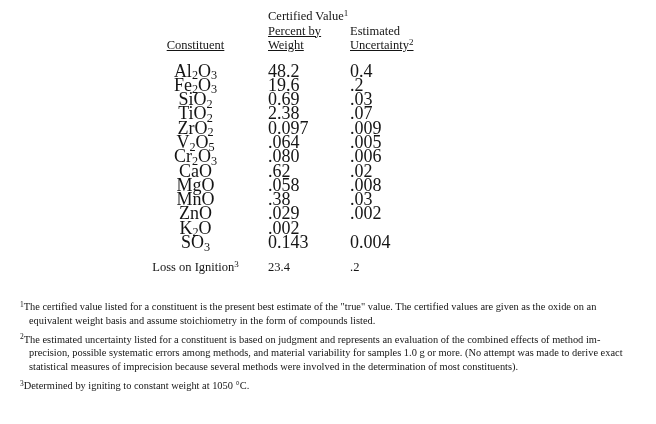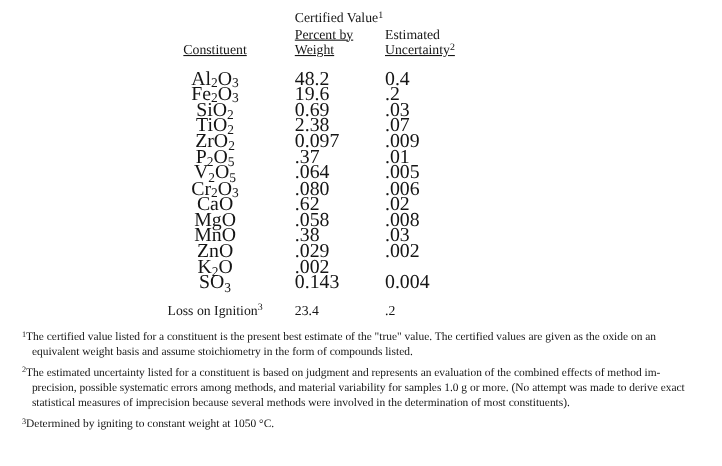--- a/index.html
+++ b/index.html
@@ -123,25 +123,20 @@
     <div class="cell c2">2.38</div>
     <div class="cell c3">.07</div>
   </div>
 
   <div class="grid row">
     <div class="cell c1">ZrO<sub>2</sub></div>
     <div class="cell c2">0.097</div>
     <div class="cell c3">.009</div>
   </div>
 
-  <div class="grid row">
-    <div class="cell c1">P<sub>2</sub>O<sub>5</sub></div>
-    <div class="cell c2">.37</div>
-    <div class="cell c3">.01</div>
-  </div>
 
   <div class="grid row">
     <div class="cell c1">V<sub>2</sub>O<sub>5</sub></div>
     <div class="cell c2">.064</div>
     <div class="cell c3">.005</div>
   </div>
 
   <div class="grid row">
     <div class="cell c1">Cr<sub>2</sub>O<sub>3</sub></div>
     <div class="cell c2">.080</div>

